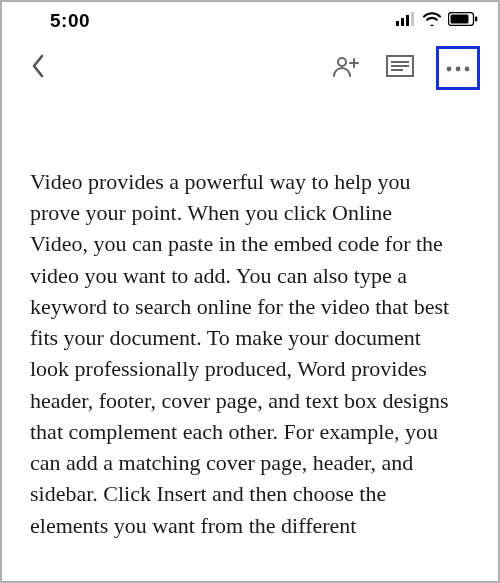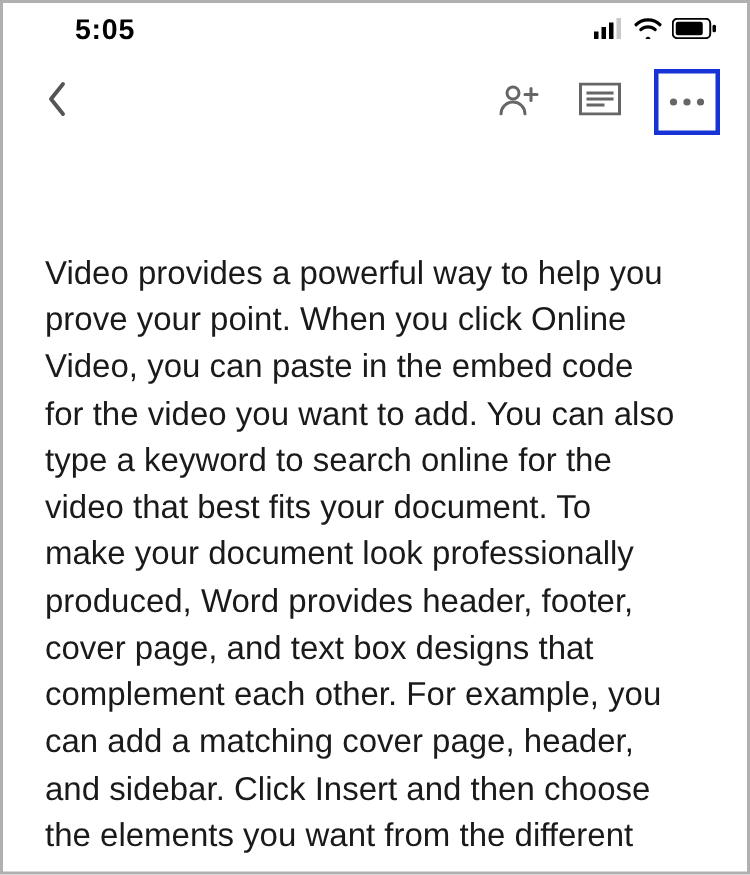--- a/index.html
+++ b/index.html
@@ -53,33 +53,34 @@
   .more-highlight {
     border: 3px solid #1733d6;
     width: 44px;
     height: 44px;
     display: flex;
     align-items: center;
     justify-content: center;
   }
   .content {
     padding: 72px 45px 0 28px;
+    font-family: Liberation Serif, serif;
   }
   .doc-text {
     font-size: 22px;
     line-height: 1.42;
     color: #1a1a1a;
     font-weight: 400;
   }
 </style>
 </head>
 <body>
 
 <div class="status-bar">
-  <div class="status-time">5:05</div>
+  <div class="status-time">5:00</div>
   <div class="status-icons">
     <span>
       <svg width="20" height="14" viewBox="0 0 20 14">
         <rect x="0" y="9" width="3" height="5" fill="#000"></rect>
         <rect x="5" y="6" width="3" height="8" fill="#000"></rect>
         <rect x="10" y="3" width="3" height="11" fill="#000"></rect>
         <rect x="15" y="0" width="3" height="14" fill="#c9c9c9"></rect>
       </svg>
     </span>
     <span>

